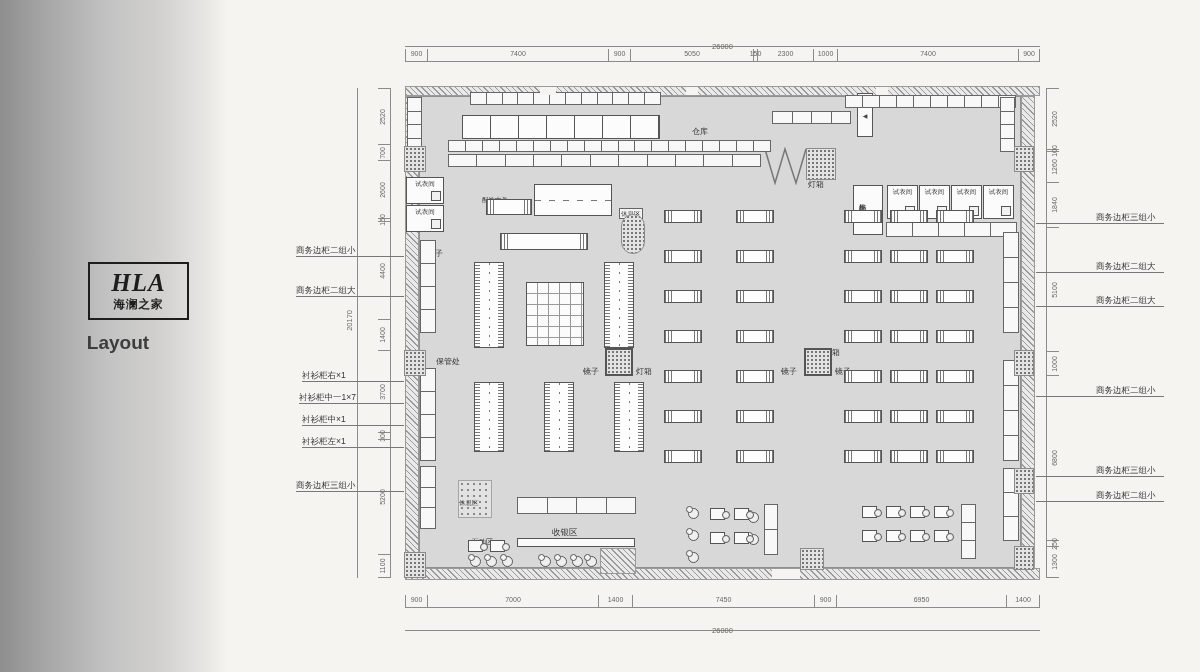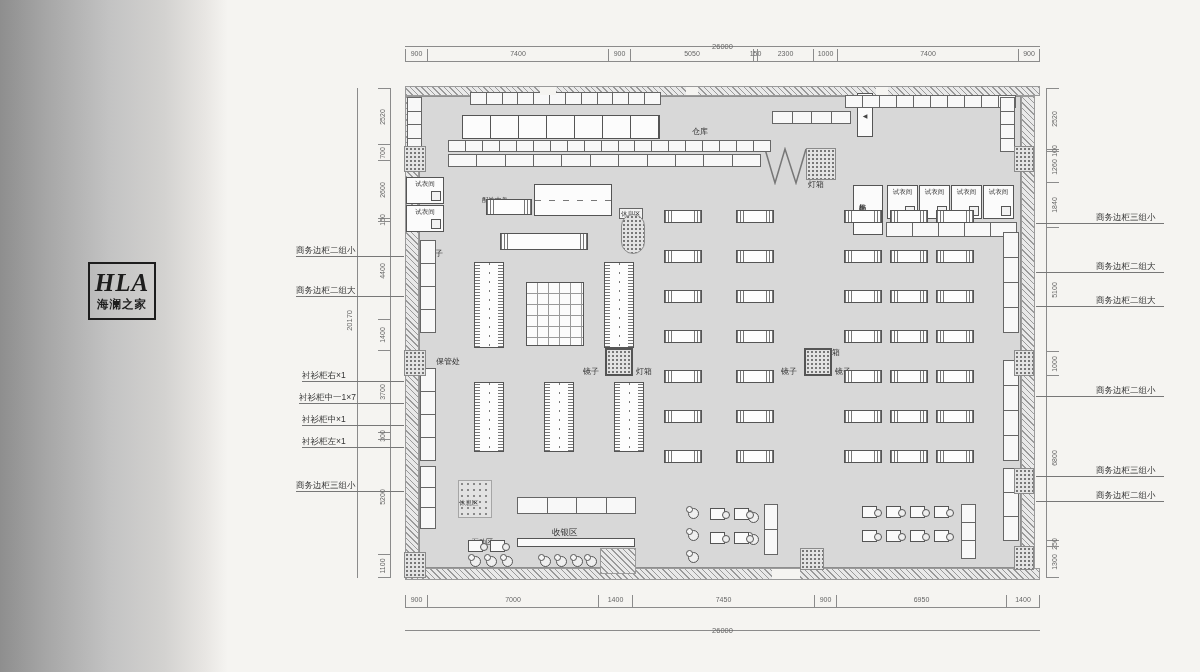--- a/index.html
+++ b/index.html
@@ -2,21 +2,21 @@
 <html><head>
 <meta charset="utf-8">
 <style>
   html,body{margin:0;padding:0;}
   body{background:#f5f4f1;font-family:"Liberation Sans",sans-serif;}
   .stage{position:relative;width:1200px;height:672px;background:#f5f4f1;overflow:hidden;}
   .abs{position:absolute;box-sizing:border-box;}
   
   .sidebar{position:absolute;left:0;top:0;width:228px;height:672px;
     background:linear-gradient(90deg,#8e8e8e 0%,#a6a6a6 20%,#c3c3c3 48%,#d3d2d0 72%,#e8e6e3 90%,#f5f4f1 100%);}
-  .logo-box{position:absolute;left:88px;top:262px;width:68px;height:58px;border:2px solid #1d1d1d;
+  .logo-box{position:absolute;left:88px;top:262px;width:101px;height:58px;border:2px solid #1d1d1d;
     text-align:center;color:#1d1d1d;box-sizing:border-box;}
   .logo-main{font-family:"Liberation Serif",serif;font-weight:bold;font-style:italic;font-size:25px;line-height:29px;margin-top:4px;letter-spacing:1px;}
   .logo-sub{font-size:11.5px;font-weight:bold;letter-spacing:1px;}
   .plan-title{position:absolute;left:16px;top:330px;width:204px;text-align:center;color:#3d3d3d;font-weight:bold;}
   .t-cn{font-size:21px;letter-spacing:2px;}
   .t-en{font-size:19px;margin-top:2px;}
   .t-note{font-size:12.5px;margin-top:3px;}
   
   .floor{background:#d8d8d8;border:1px solid #8f8f8f;}
   .hatch{background:repeating-linear-gradient(45deg,#9a9a9a 0 1px,transparent 1px 4px) #e9e9e9;border:1px solid #9a9a9a;}
@@ -76,20 +76,21 @@
 <body>
 
 <div class="stage">
 
   <aside class="sidebar">
     <div class="logo-box">
       <div class="logo-main">HLA</div>
       <div class="logo-sub">海澜之家</div>
     </div>
     <div class="plan-title">
+      <div class="t-en">Layout</div>
     </div>
   </aside>
 
   <div class="abs" id="plan" style="left:0;top:0;width:1200px;height:672px;">
 
     <div class="abs floor" style="left:419px;top:96px;width:602px;height:472px;"></div>
     <div class="abs hatch" style="left:405px;top:86px;width:635px;height:10px;"></div>
     <div class="abs hatch" style="left:405px;top:568px;width:635px;height:12px;"></div>
     <div class="abs hatch" style="left:405px;top:96px;width:14px;height:472px;"></div>
     <div class="abs hatch" style="left:1021px;top:96px;width:14px;height:472px;"></div>

